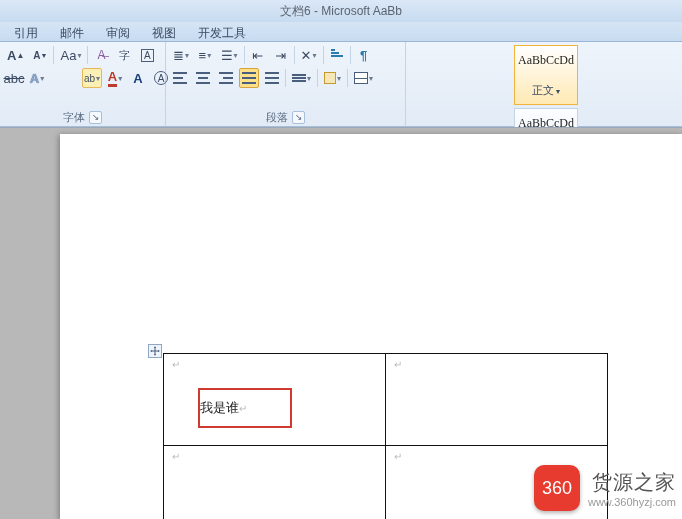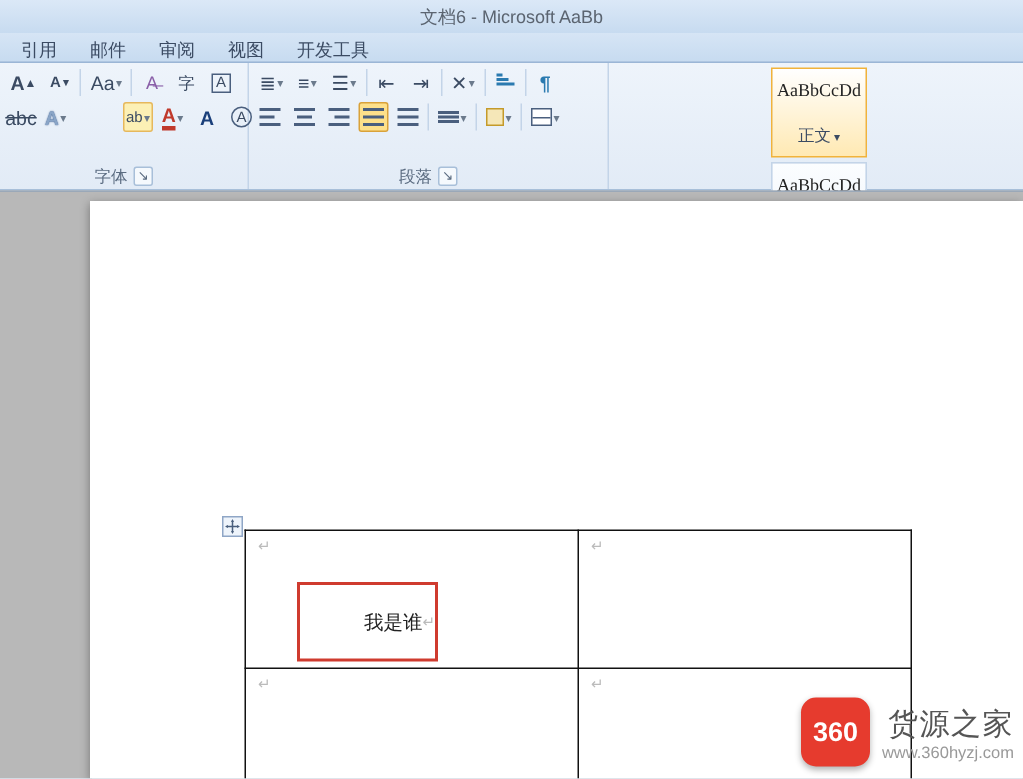--- a/index.html
+++ b/index.html
@@ -126,31 +126,31 @@
     position:absolute; top:225px; left:163px; border-collapse:collapse;
   }
   .doc-table td {
     border:1px solid #111; width:222px; height:92px;
     vertical-align:top; padding:4px 8px; font-family:"SimSun",serif;
     font-size:11px; color:#555;
   }
   .doc-table td.short{height:86px}
   .pm{color:#bbb;font-size:10px}
   .red-box {
-    width:94px; height:53px; border:2px solid #cf3b2f;
-    display:flex; align-items:center; justify-content:flex-end;
+    width:94px; height:40px; border:2px solid #cf3b2f;
+    display:flex; align-items:center; justify-content:flex-start;
     margin:18px 0 0 26px;
     font-family:"Microsoft YaHei","SimSun"; font-size:13px; color:#222;
   }
   .watermark {
     position:absolute; right:6px; bottom:8px; display:flex; align-items:center; gap:8px;
   }
   .wm-badge {
     width:46px; height:46px; border-radius:10px;
-    background:#e63b2e; color:#fff; font-weight:bold; font-size:18px;
+    background:#e63b2e; color:#fff; font-weight:normal; font-size:18px;
     display:flex; align-items:center; justify-content:center;
     box-shadow:0 2px 4px rgba(0,0,0,.3);
   }
   .wm-text{display:flex;flex-direction:column;align-items:flex-end}
   .wm-main{font-size:20px;color:#555;font-family:"SimSun";letter-spacing:1px}
   .wm-url{font-size:11px;color:#999;font-family:Arial}
   .clear-icon{font-size:12px;color:#8a5fa8}
   .paint{width:12px;height:12px;border:1px solid #c49a2a;background:#f5e7b8}
 </style>
 </head>

